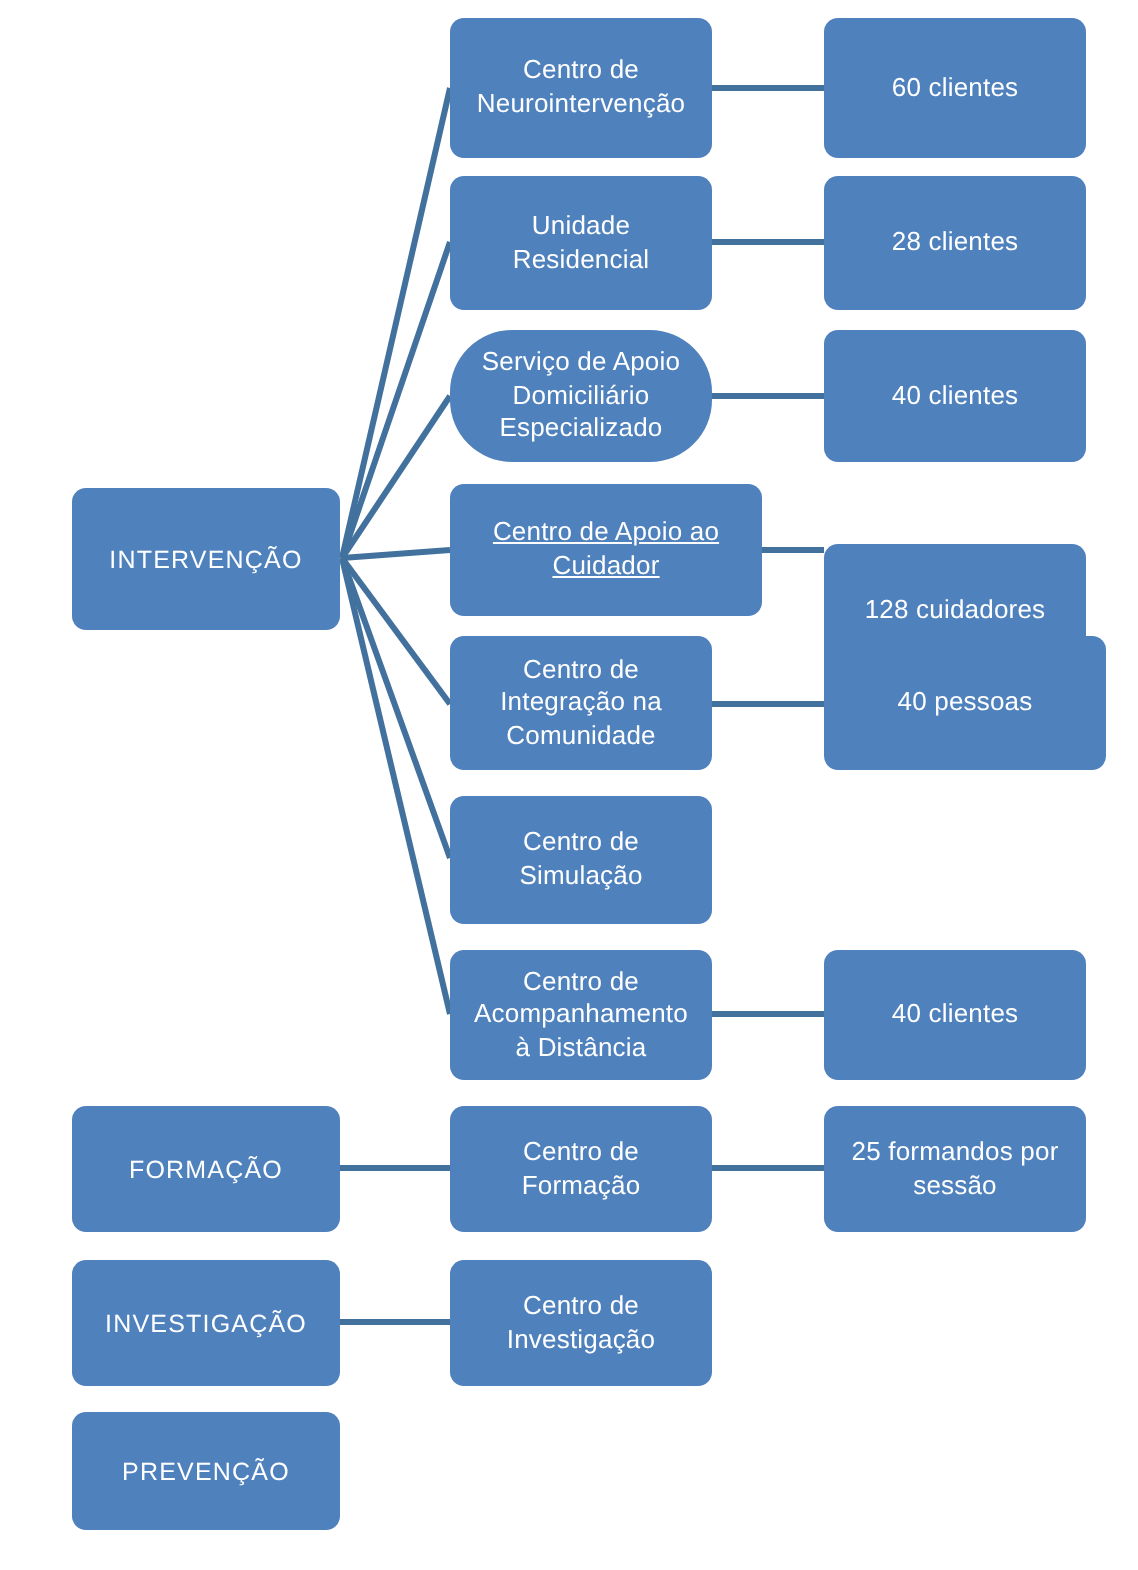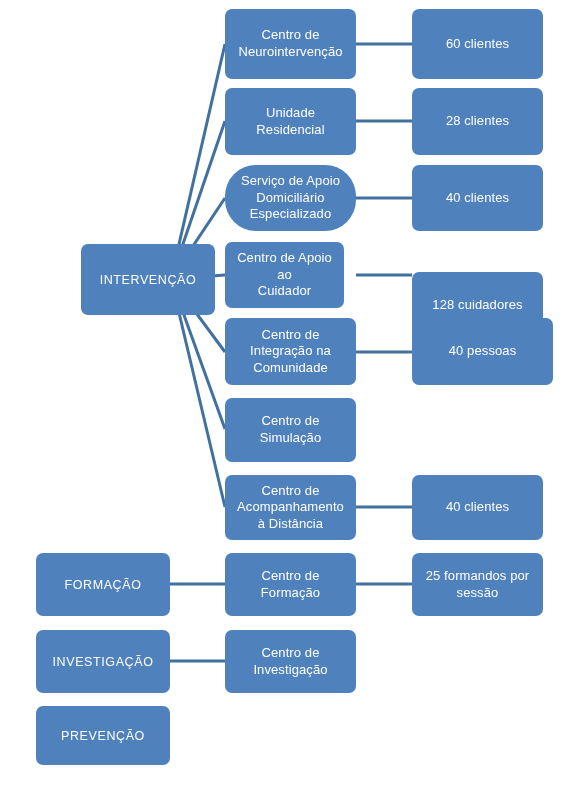--- a/index.html
+++ b/index.html
@@ -74,21 +74,21 @@
       <line x1="356" y1="352" x2="412" y2="352"></line>
       <line x1="356" y1="507" x2="412" y2="507"></line>
 
       <line x1="170" y1="584" x2="225" y2="584"></line>
       <line x1="356" y1="584" x2="412" y2="584"></line>
 
       <line x1="170" y1="661" x2="225" y2="661"></line>
     </g>
   </svg>
 
-  <div class="node cat" style="left:36px; top:244px; width:134px; height:71px;margin-left:45px;">
+  <div class="node cat" style="left:36px; top:244px; width:134px; height:71px;">
     <span class="node-label">INTERVENÇÃO</span>
   </div>
 
   <div class="node cat" style="left:36px; top:553px; width:134px; height:63px;">
     <span class="node-label">FORMAÇÃO</span>
   </div>
 
   <div class="node cat" style="left:36px; top:630px; width:134px; height:63px;">
     <span class="node-label">INVESTIGAÇÃO</span>
   </div>
@@ -106,21 +106,21 @@
     <span class="node-label">Unidade
 Residencial</span>
   </div>
 
   <div class="node" style="left:225px; top:165px; width:131px; height:66px;border-radius:31px;">
     <span class="node-label">Serviço de Apoio
 Domiciliário
 Especializado</span>
   </div>
 
-  <div class="node" style="left:225px; top:242px; width:119px; height:66px;">
+  <div class="node" style="left:225px; top:242px; width:156px; height:66px;text-decoration:underline;">
     <span class="node-label">Centro de Apoio ao
 Cuidador</span>
   </div>
 
   <div class="node" style="left:225px; top:318px; width:131px; height:67px;">
     <span class="node-label">Centro de
 Integração na
 Comunidade</span>
   </div>
 

